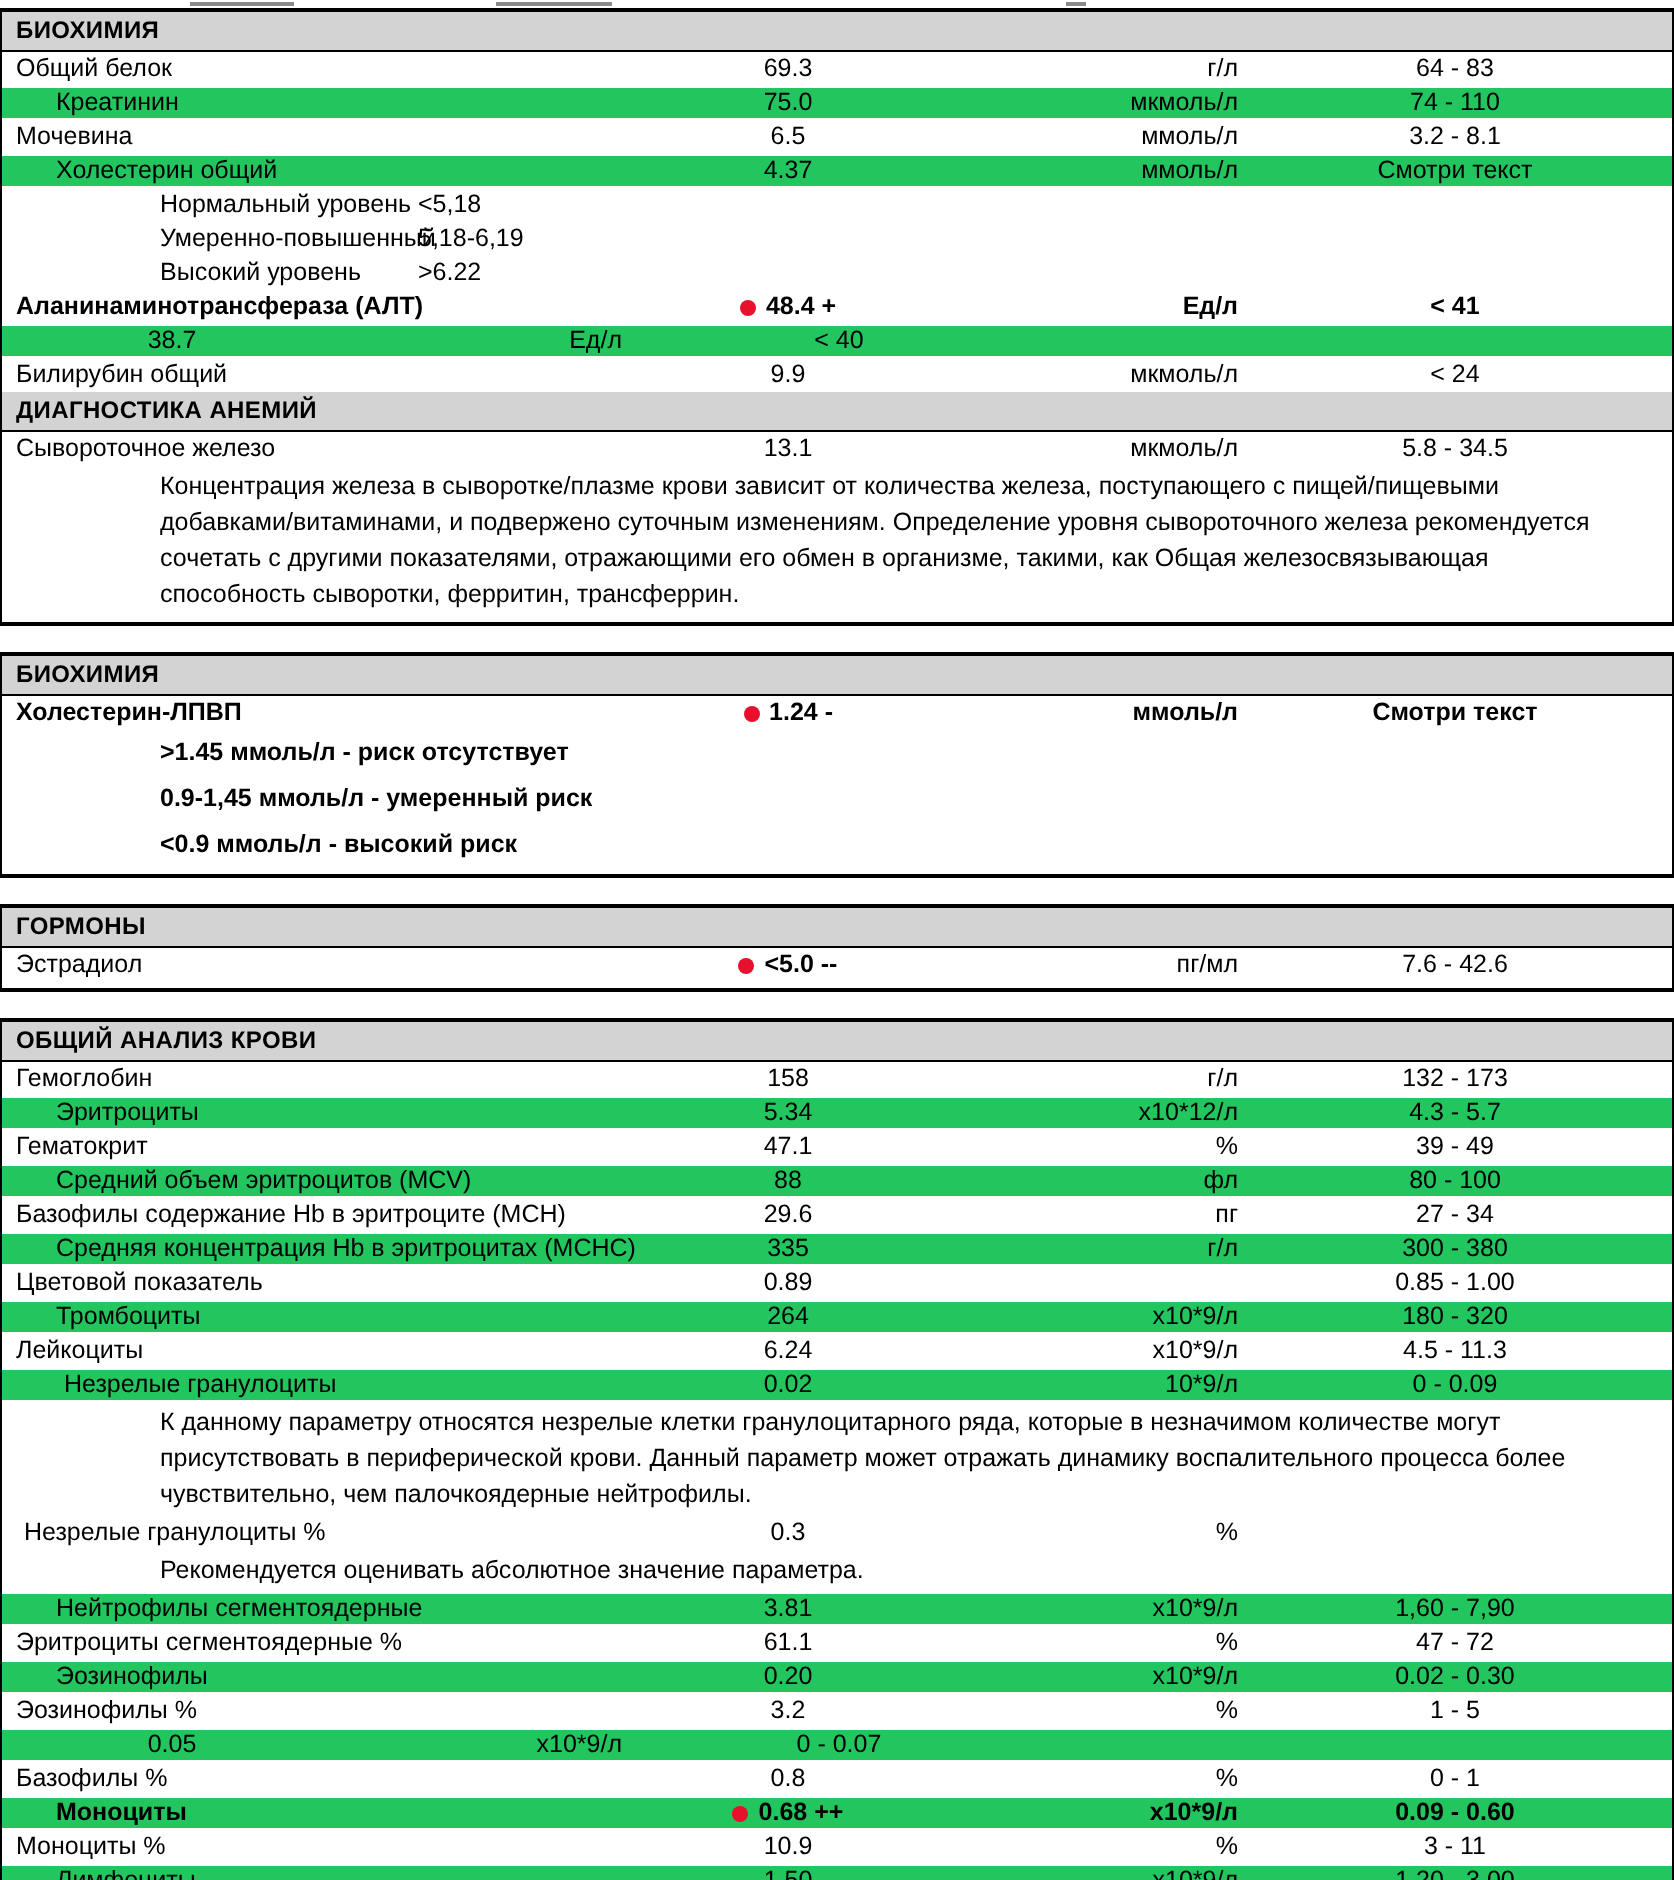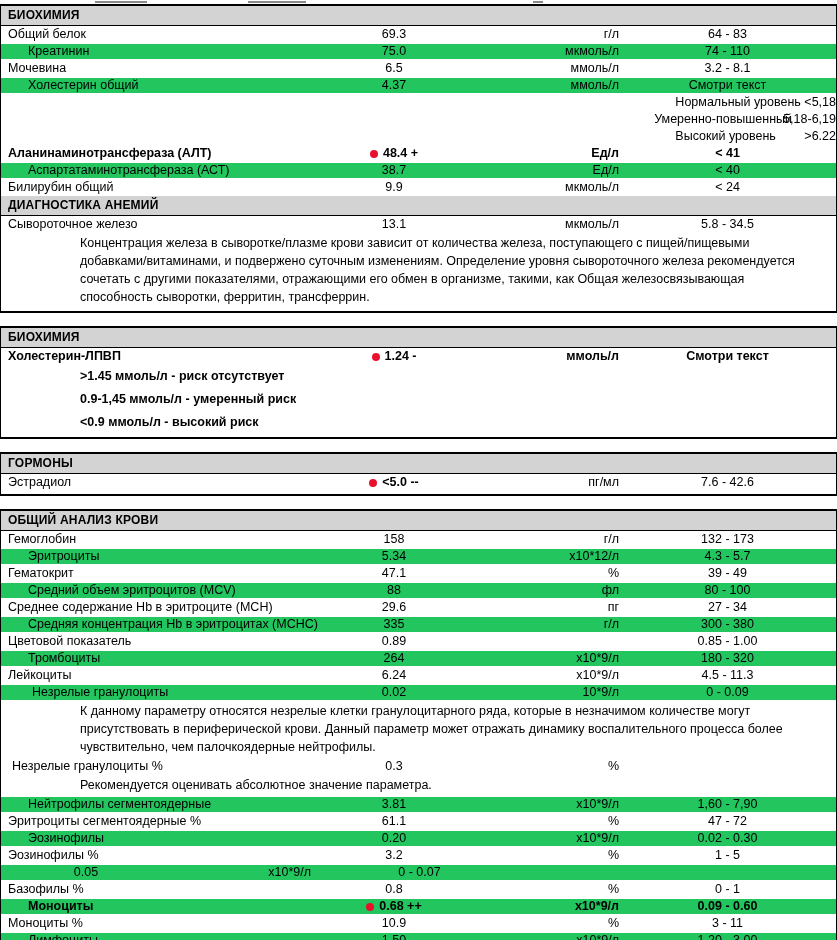--- a/index.html
+++ b/index.html
@@ -21,21 +21,21 @@
   .row{display:flex;align-items:center;height:17px;line-height:17px;}
   .row.shaded{background:#22c55e;box-shadow:inset 0 1px 0 #fff, inset 0 -1px 0 #fff;padding-left:20px;}
   .cell-name{flex:1;padding-left:7px;white-space:nowrap;overflow:hidden;}
   .row.indent .cell-name{padding-left:11px;}
   .cell-value{width:130px;display:flex;justify-content:center;align-items:center;gap:5px;text-align:center;}
   .cell-unit{width:160px;text-align:right;}
   .cell-range{width:217px;text-align:center;}
   .bold-row .cell-name,.bold-row .cell-value,.bold-row .cell-unit,.bold-row .cell-range{font-weight:700;}
   .vb .cell-value{font-weight:700;}
   .dot{width:8px;height:8px;border-radius:50%;background:#e8112d;display:inline-block;flex:0 0 auto;}
-  .kv{display:flex;height:17px;line-height:17px;justify-content:flex-end;}
+  .kv{display:flex;height:17px;line-height:17px;}
   .kv-label{margin-left:79px;width:129px;white-space:nowrap;}
   .kv-value{white-space:nowrap;}
   .note{padding:1px 30px 2px 79px;line-height:18px;white-space:pre-line;}
   .note.b{font-weight:700;padding-top:2px;padding-bottom:3px;}
   .pad-bottom{height:3px;}
 </style>
 </head>
 <body>
 
 <div class="top-remnant">
@@ -94,21 +94,20 @@
       <div class="row  bold-row">
         <span class="cell-name">Аланинаминотрансфераза (АЛТ)</span>
         <span class="cell-value">
           <span class="dot"></span>
           <span>48.4 +</span>
         </span>
         <span class="cell-unit">Ед/л</span>
         <span class="cell-range">&lt; 41</span>
       </div>
       <div class="row shaded">
-        <span class="cell-name">Аспартатаминотрансфераза (АСТ)</span>
         <span class="cell-value">
           <span>38.7</span>
         </span>
         <span class="cell-unit">Ед/л</span>
         <span class="cell-range">&lt; 40</span>
       </div>
       <div class="row">
         <span class="cell-name">Билирубин общий</span>
         <span class="cell-value">
           <span>9.9</span>
@@ -188,21 +187,21 @@
       </div>
       <div class="row shaded">
         <span class="cell-name">Средний объем эритроцитов (MCV)</span>
         <span class="cell-value">
           <span>88</span>
         </span>
         <span class="cell-unit">фл</span>
         <span class="cell-range">80 - 100</span>
       </div>
       <div class="row">
-        <span class="cell-name">Среднее содержание Hb в эритроците (MCH)</span>
+        <span class="cell-name">Базофилы содержание Hb в эритроците (MCH)</span>
         <span class="cell-value">
           <span>29.6</span>
         </span>
         <span class="cell-unit">пг</span>
         <span class="cell-range">27 - 34</span>
       </div>
       <div class="row shaded">
         <span class="cell-name">Средняя концентрация Hb в эритроцитах (MCHC)</span>
         <span class="cell-value">
           <span>335</span>

